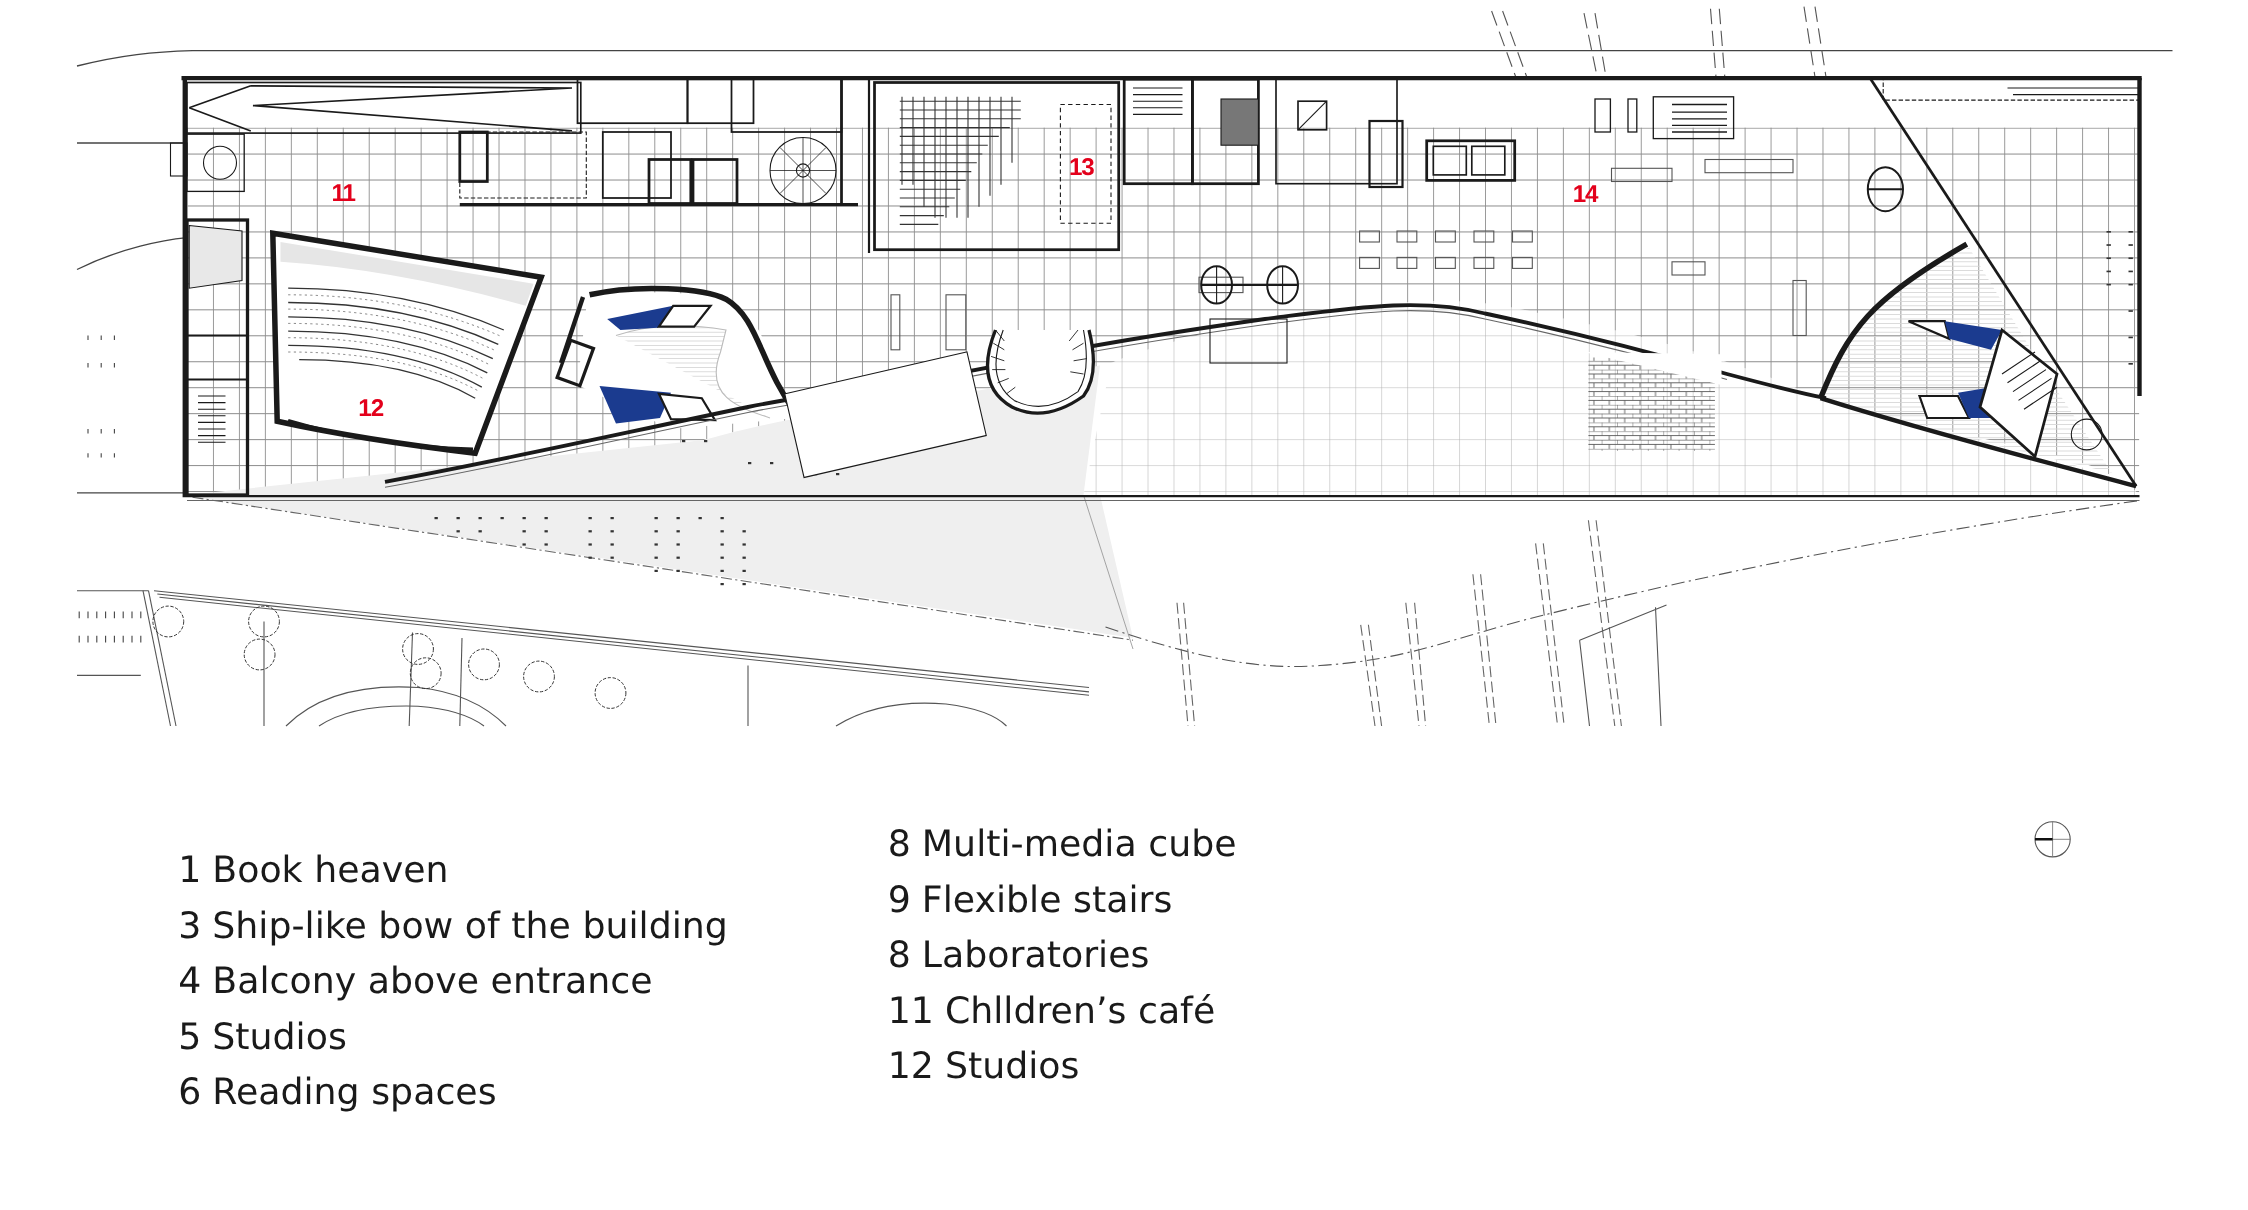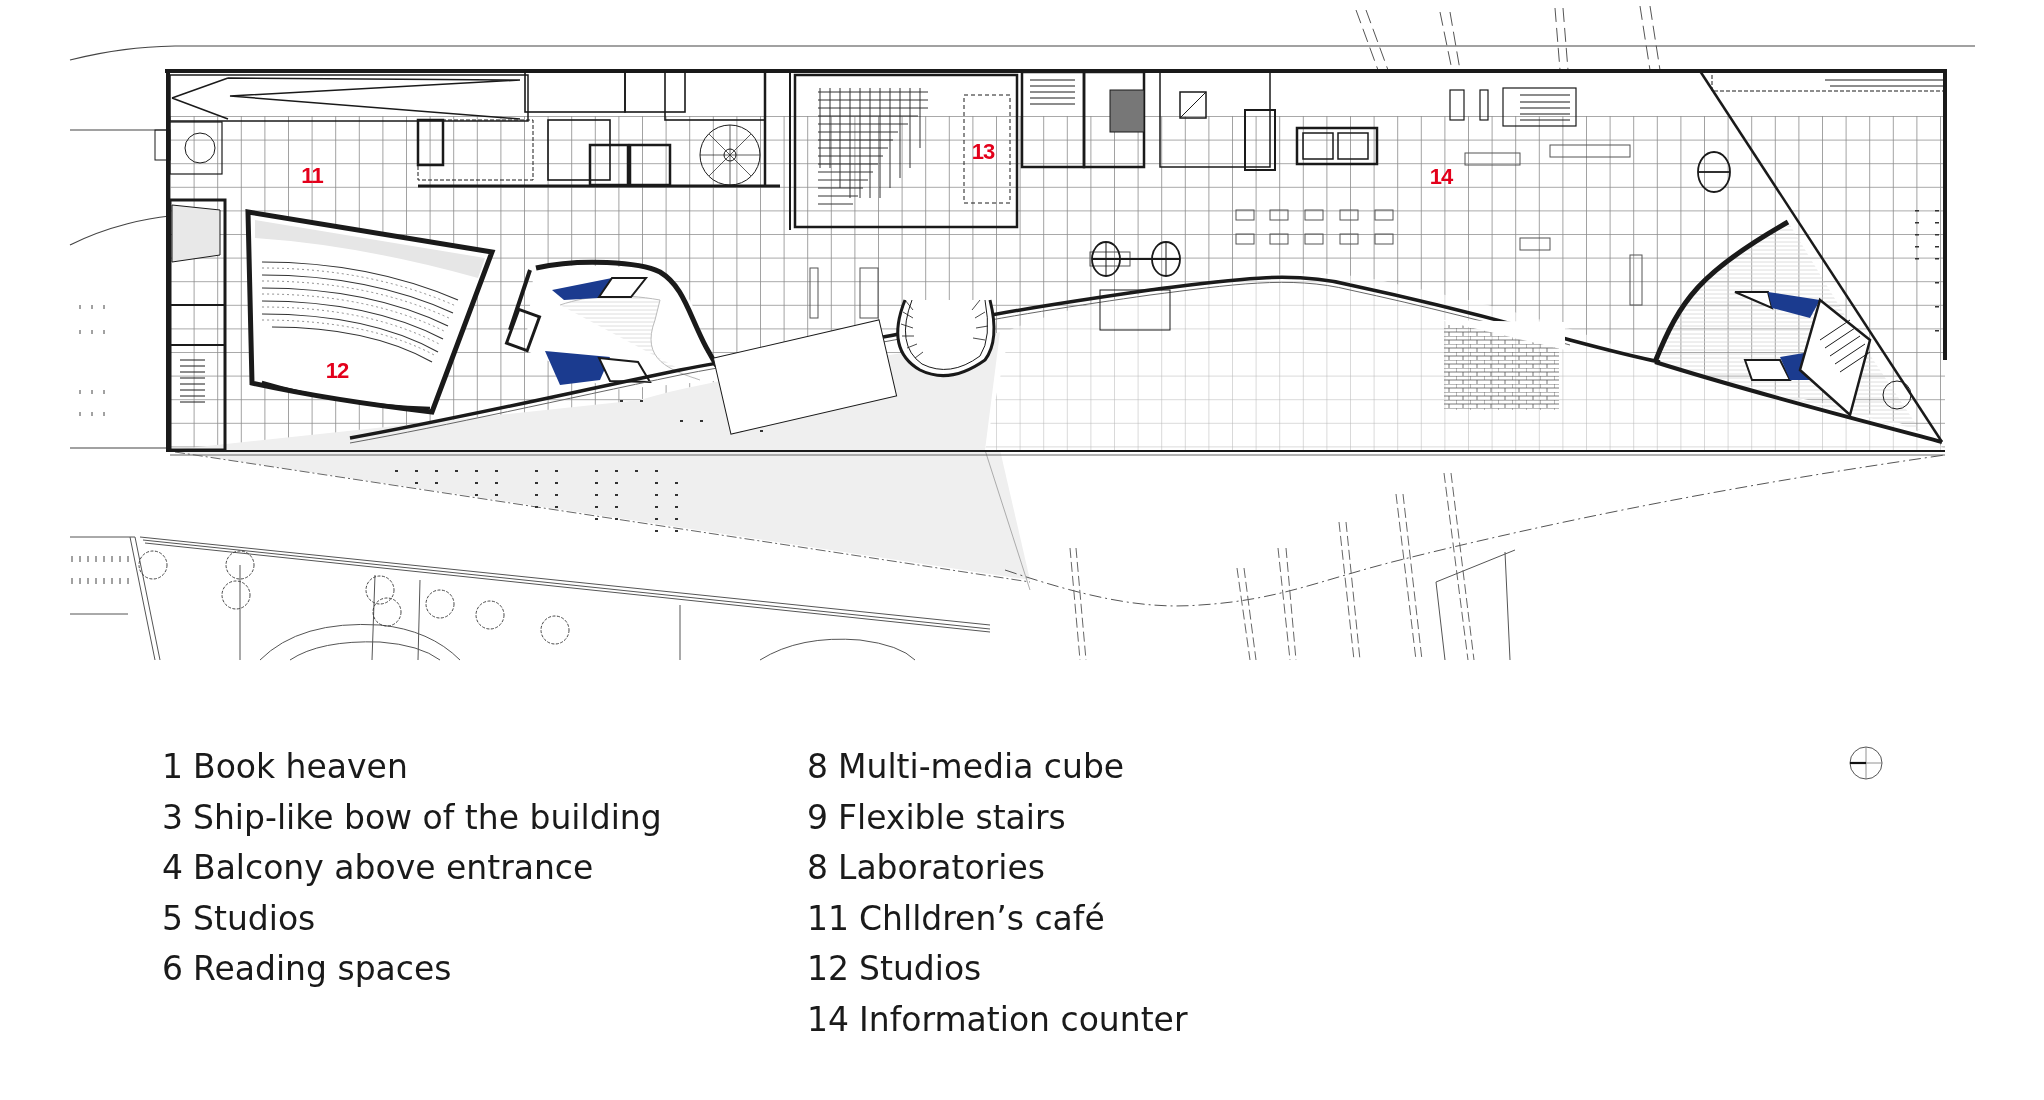--- a/index.html
+++ b/index.html
@@ -350,35 +350,34 @@
   <g fill="none" stroke="#555" stroke-width="1">
     <path d="M1436 582 L1515 550 M1445 660 L1436 582 M1505 552 L1510 660"></path>
   </g>
 </svg>
 
 <div class="room-label" style="left:312px; top:176px; color:#e3001b;">11</div>
 <div class="room-label" style="left:337px; top:371px; color:#e3001b;">12</div>
 <div class="room-label" style="left:983px; top:152px; color:#e3001b;">13</div>
 <div class="room-label" style="left:1441px; top:177px; color:#e3001b;">14</div>
 
-<div class="legend-col" style="left:162px;">
+<div class="legend-col" style="left:162px;margin-top:24px;">
   <div class="legend-item"><span class="num">1</span><span>Book heaven</span></div>
   <div class="legend-item"><span class="num">3</span><span>Ship-like bow of the building</span></div>
   <div class="legend-item"><span class="num">4</span><span>Balcony above entrance</span></div>
   <div class="legend-item"><span class="num">5</span><span>Studios</span></div>
   <div class="legend-item"><span class="num">6</span><span>Reading spaces</span></div>
 </div>
 
 <div class="legend-col" style="left:807px;">
   <div class="legend-item"><span class="num">8</span><span>Multi-media cube</span></div>
   <div class="legend-item"><span class="num">9</span><span>Flexible stairs</span></div>
   <div class="legend-item"><span class="num">8</span><span>Laboratories</span></div>
   <div class="legend-item"><span class="num">11</span><span>Chlldren’s café</span></div>
   <div class="legend-item"><span class="num">12</span><span>Studios</span></div>
-  <div class="legend-item"><span class="num">14</span><span>Information counter</span></div>
 </div>
 
 <svg id="compass" viewBox="0 0 36 36" xmlns="http://www.w3.org/2000/svg">
   <circle cx="18" cy="18" r="16" fill="none" stroke="#555" stroke-width="1"></circle>
   <line x1="18" y1="2" x2="18" y2="34" stroke="#777" stroke-width="0.8"></line>
   <line x1="18" y1="18" x2="34" y2="18" stroke="#777" stroke-width="0.8"></line>
   <line x1="2" y1="18" x2="18" y2="18" stroke="#111" stroke-width="2.2"></line>
 </svg>
 
 </body></html>

